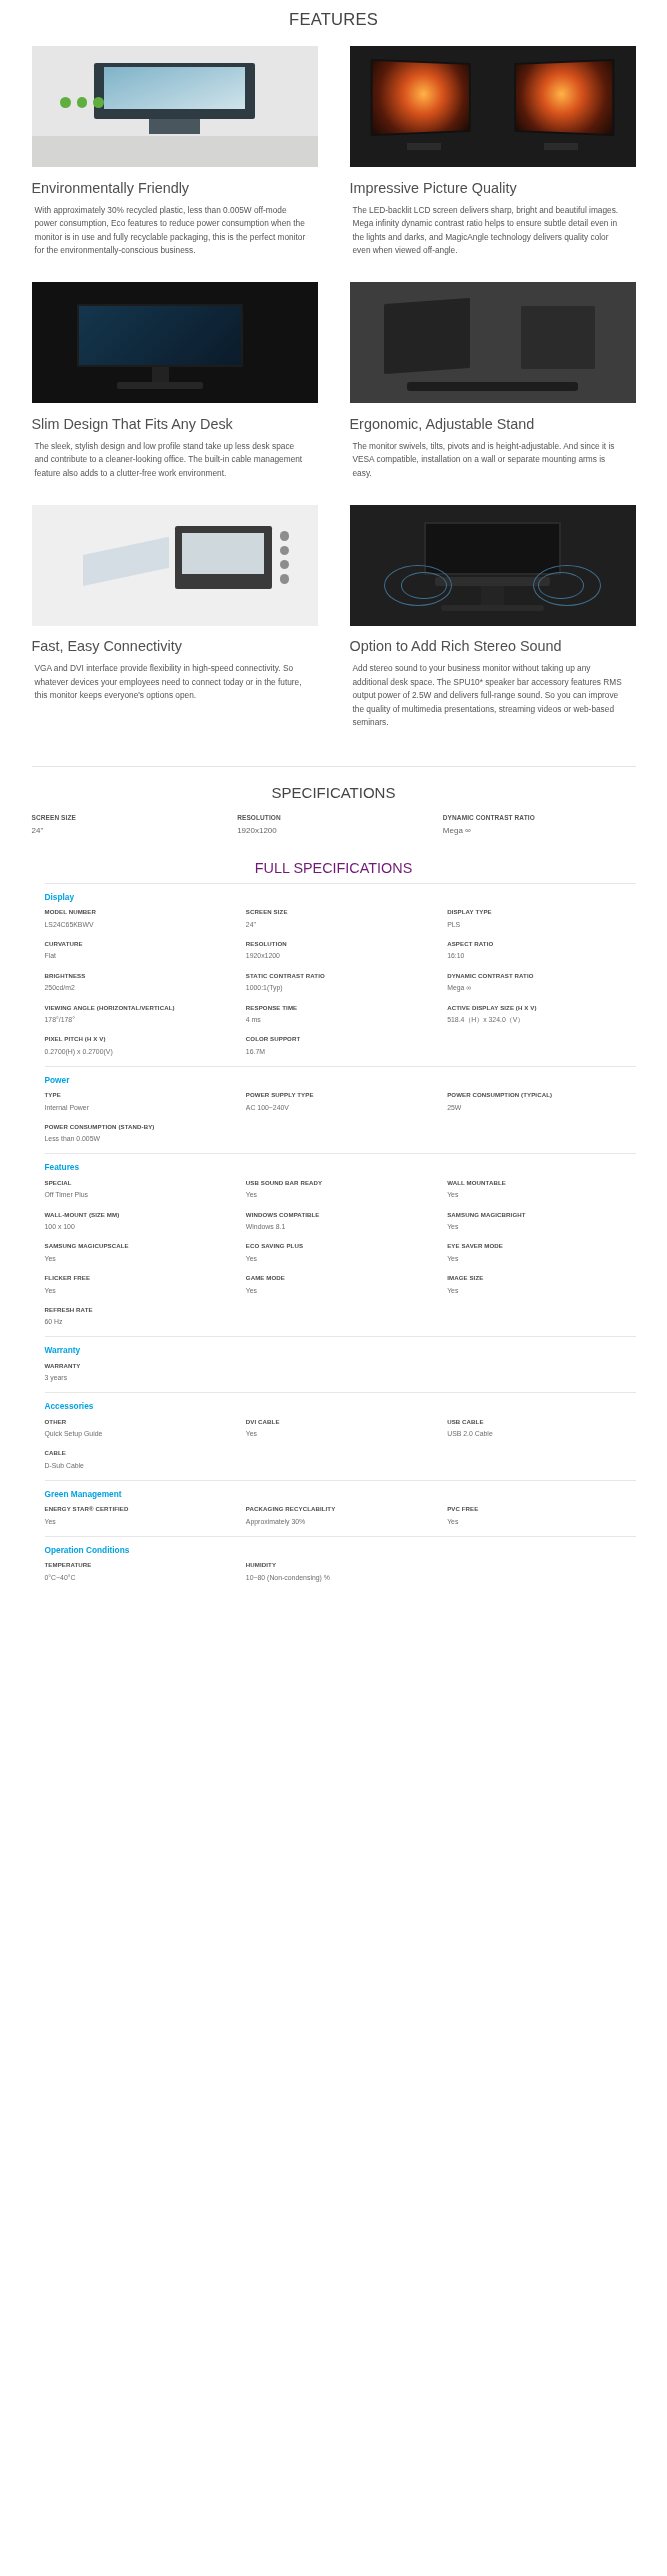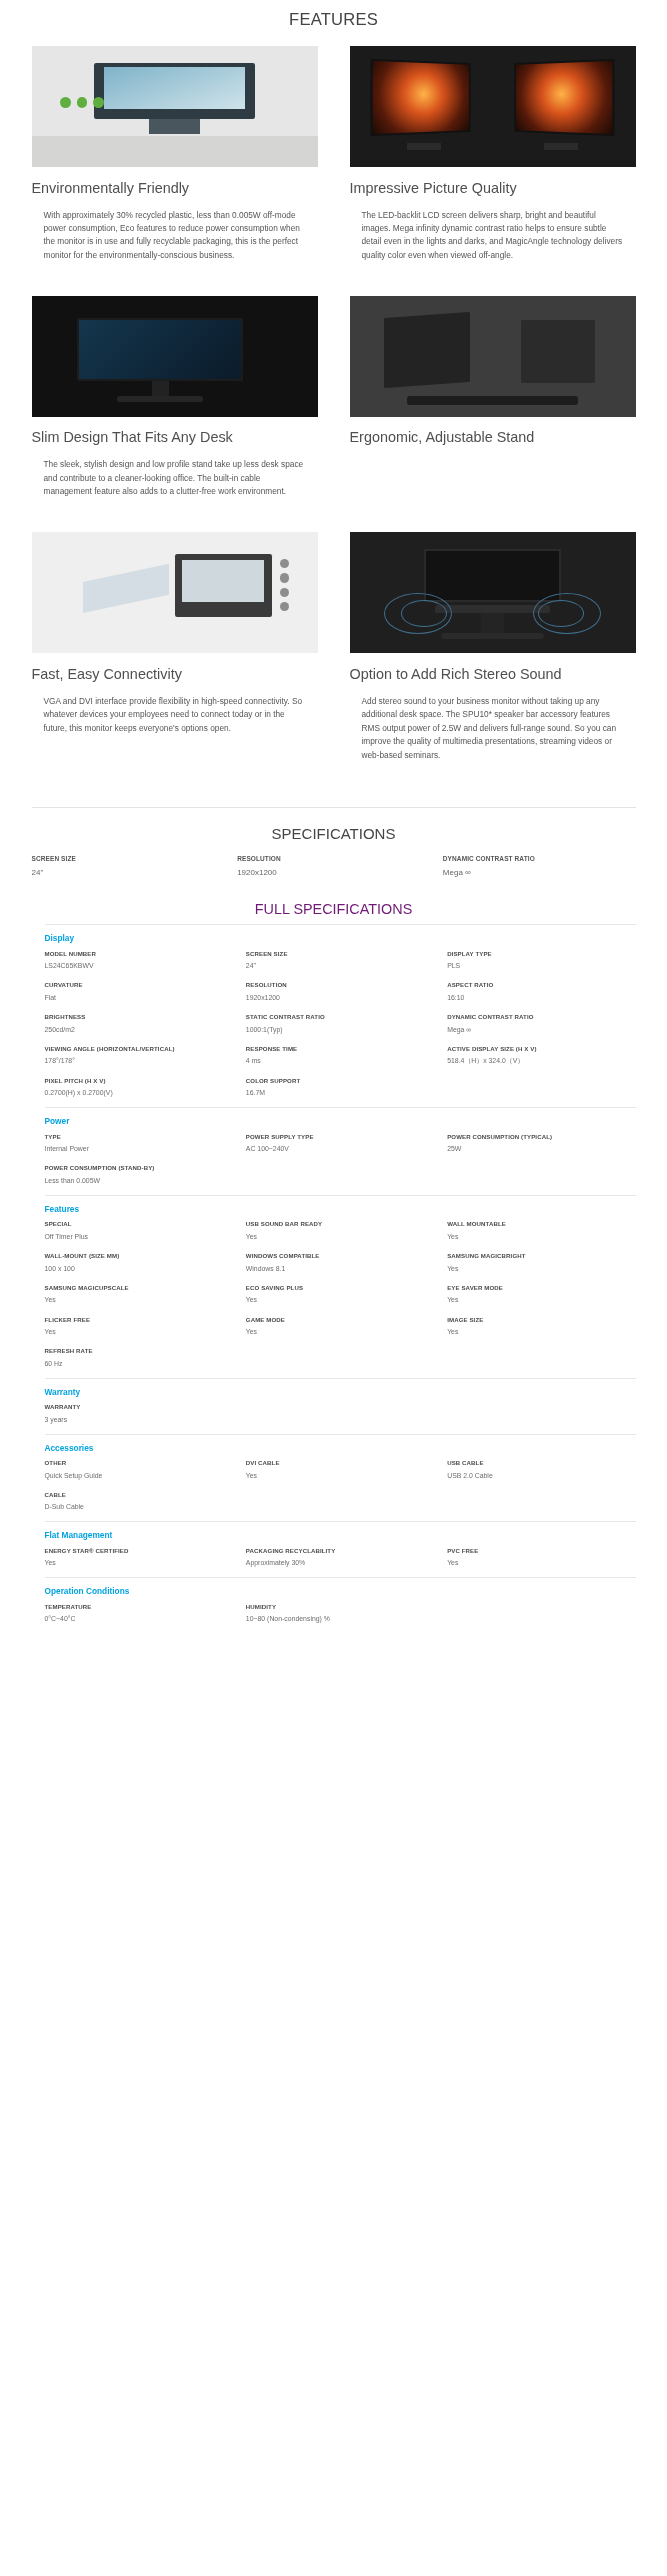--- a/index.html
+++ b/index.html
@@ -47,21 +47,21 @@
     font-size: 14.4px;
     font-weight: 400;
     color: #4f4f4f;
     margin: 11.5px 0 7.2px 0;
     line-height: 1.25;
   }
   .feature-body {
     font-size: 8.3px;
     line-height: 1.62;
     color: #555555;
-    margin: 12px;
+    margin: 3px;
     max-width: 274px;
   }
 
   
   .art { position: absolute; inset: 0; }
   .art-eco { background: #e6e6e6; }
   .eco-mon {
     position: absolute; left: 22%; top: 14%; width: 56%; height: 46%;
     background: #2f3b42; border-radius: 2.2px;
   }
@@ -248,20 +248,21 @@
 
     <div class="feature">
       <div class="feature-img">
         <div class="art art-ergo">
           <div class="ergo-a"></div>
           <div class="ergo-b"></div>
           <div class="ergo-base"></div>
         </div>
       </div>
       <h2 class="feature-title">Ergonomic, Adjustable Stand</h2>
+      <p class="feature-body">The monitor swivels, tilts, pivots and is height-adjustable. And since it is VESA compatible, installation on a wall or separate mounting arms is easy.</p>
     </div>
 
     <div class="feature">
       <div class="feature-img">
         <div class="art art-conn">
           <div class="conn-pad"></div>
           <div class="conn-mon"></div>
           <div class="conn-ports">
             <span class="conn-port"></span>
               <span class="conn-port"></span>
@@ -484,21 +485,21 @@
             <div class="v">USB 2.0 Cable</div>
           </div>
         <div class="fs-cell">
             <div class="k">CABLE</div>
             <div class="v">D-Sub Cable</div>
           </div>
       </div>
     </div>
 
     <div class="fs-section">
-      <div class="fs-heading">Flat Management</div>
+      <div class="fs-heading">Green Management</div>
       <div class="fs-grid">
         <div class="fs-cell">
             <div class="k">ENERGY STAR® CERTIFIED</div>
             <div class="v">Yes</div>
           </div>
         <div class="fs-cell">
             <div class="k">PACKAGING RECYCLABILITY</div>
             <div class="v">Approximately 30%</div>
           </div>
         <div class="fs-cell">

